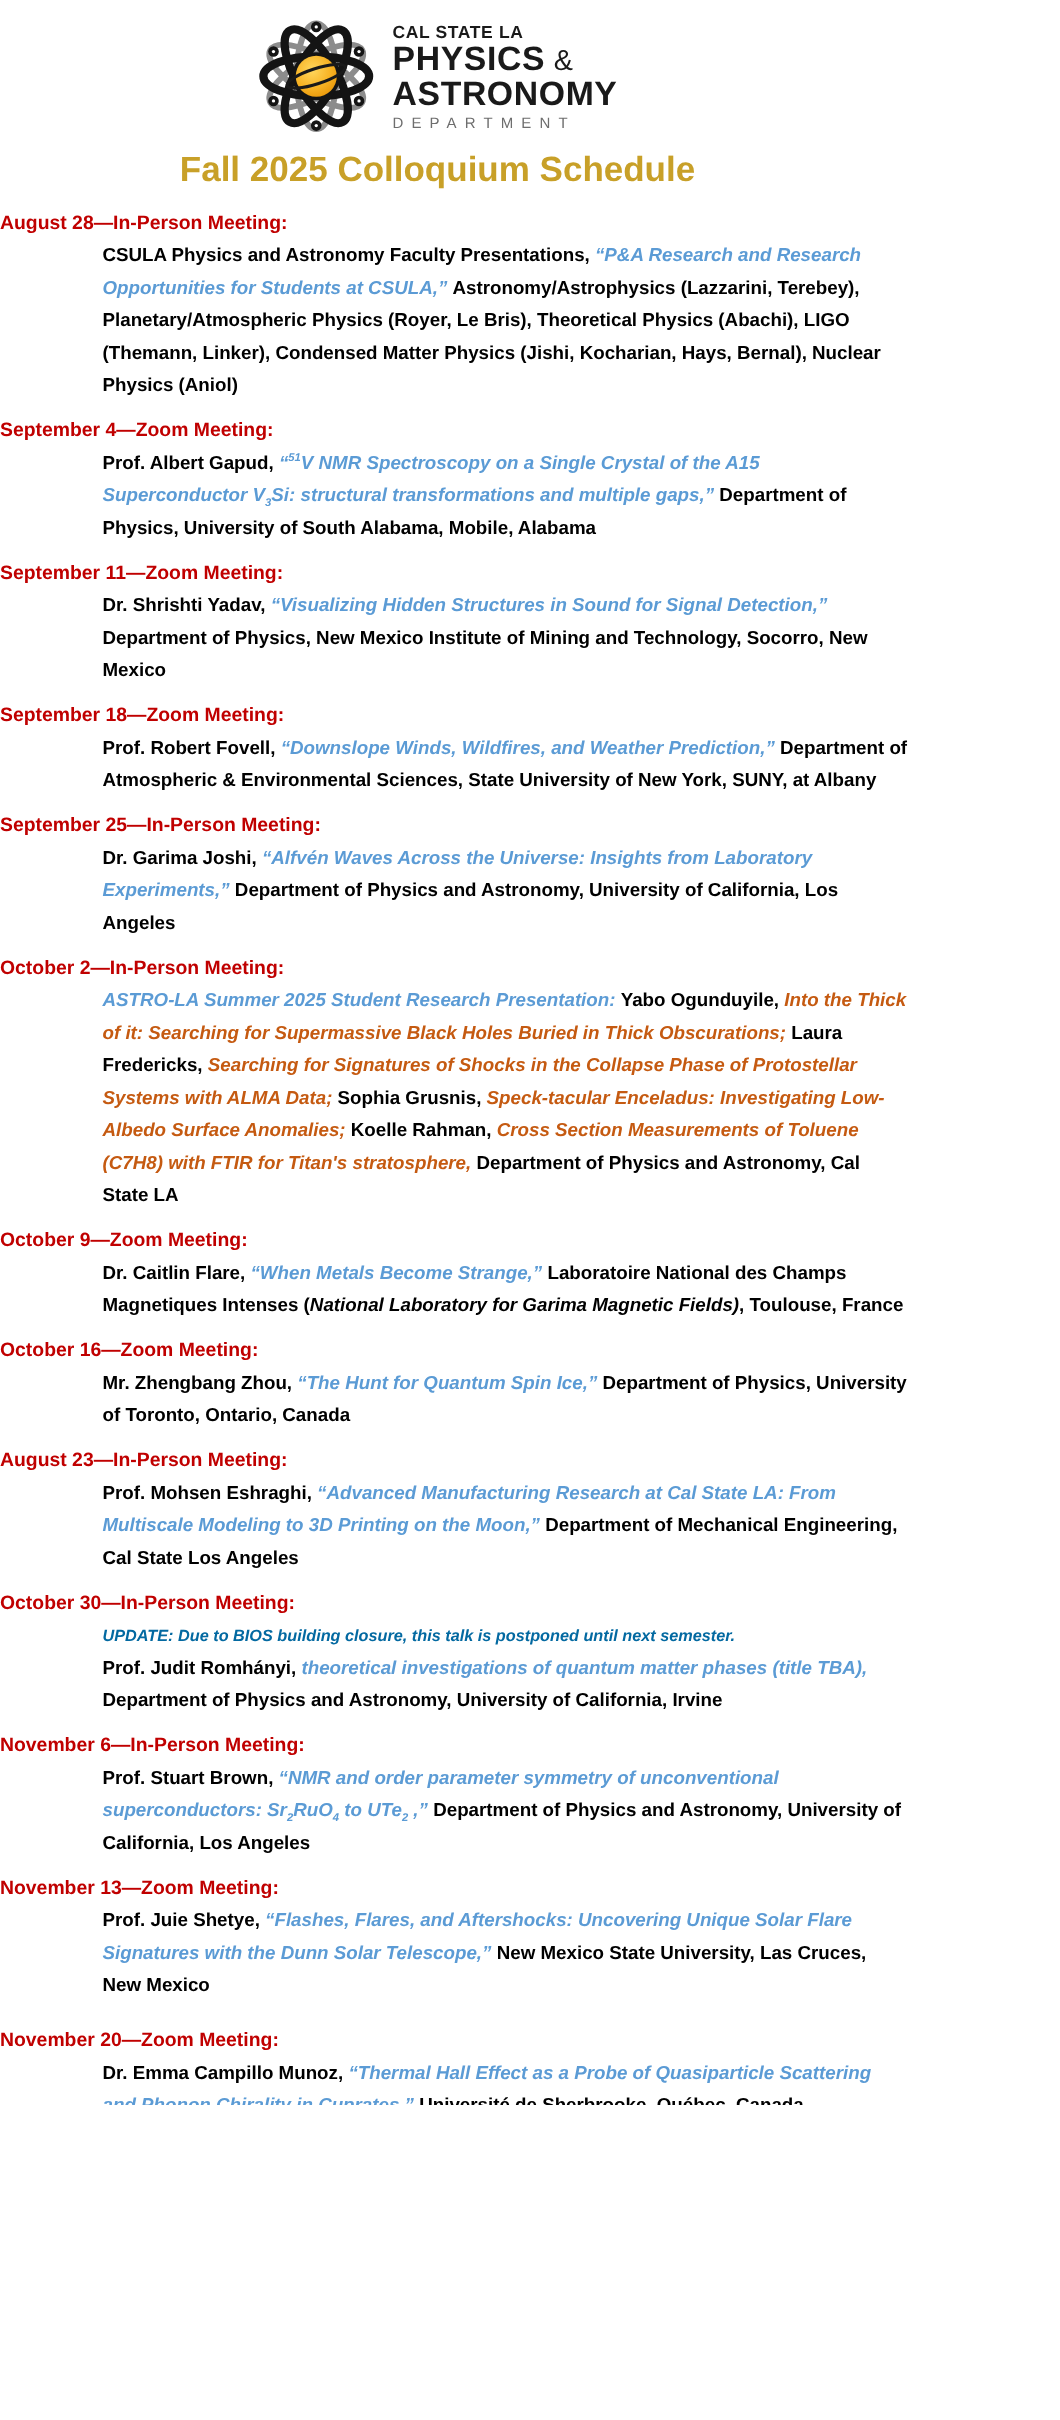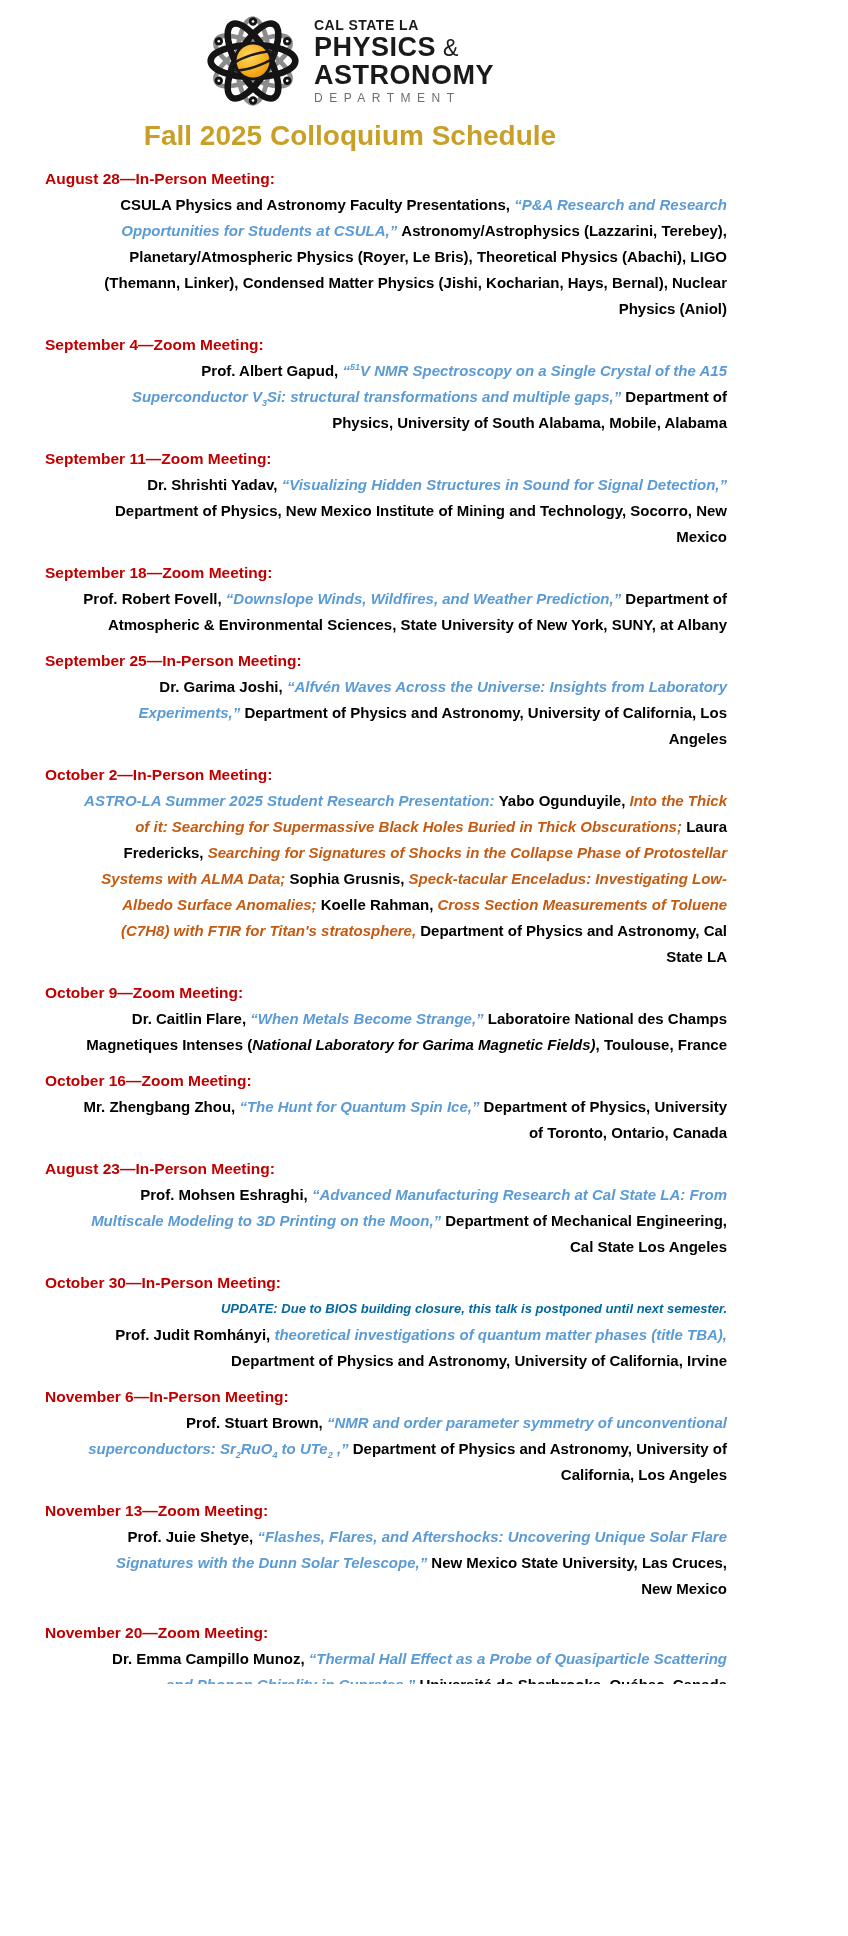--- a/index.html
+++ b/index.html
@@ -28,27 +28,26 @@
     font-size:28px; font-weight:700; color:#C8A028;
     margin:12px 0 14px 0;
   }
 
   
   .sections { margin-top:14px; }
   .section { margin-bottom:10px; }
   .section.gap-before { margin-top:18px; }
   .date-header {
     color:#C00000; font-size:15.5px; font-weight:700;
-    line-height:26px; padding-left:45px;
+    line-height:26px; 
   }
   .entry {
     margin:0 0 0 82px; width:645px;
     font-size:15px; font-weight:700; color:#000;
     line-height:26px;
-    text-align:right;
   }
   .update-line {
     font-size:13px; font-style:italic; font-weight:700; color:#0369a1;
     line-height:26px;
   }
   .seg-black { color:#000000; }
   .seg-blue { color:#5B9BD5; font-style:italic; }
   .seg-orange { color:#C55A11; font-style:italic; }
   .seg-black-italic { color:#000000; font-style:italic; }
   sup.seg-blue, sub.seg-blue { font-style:italic; color:#5B9BD5; }

